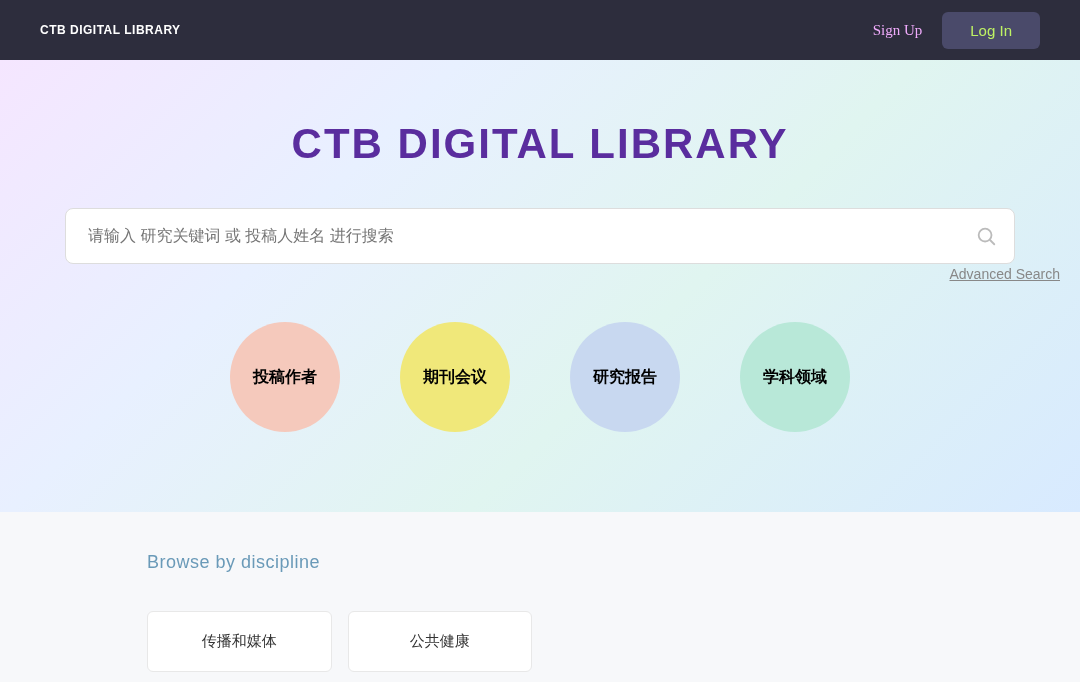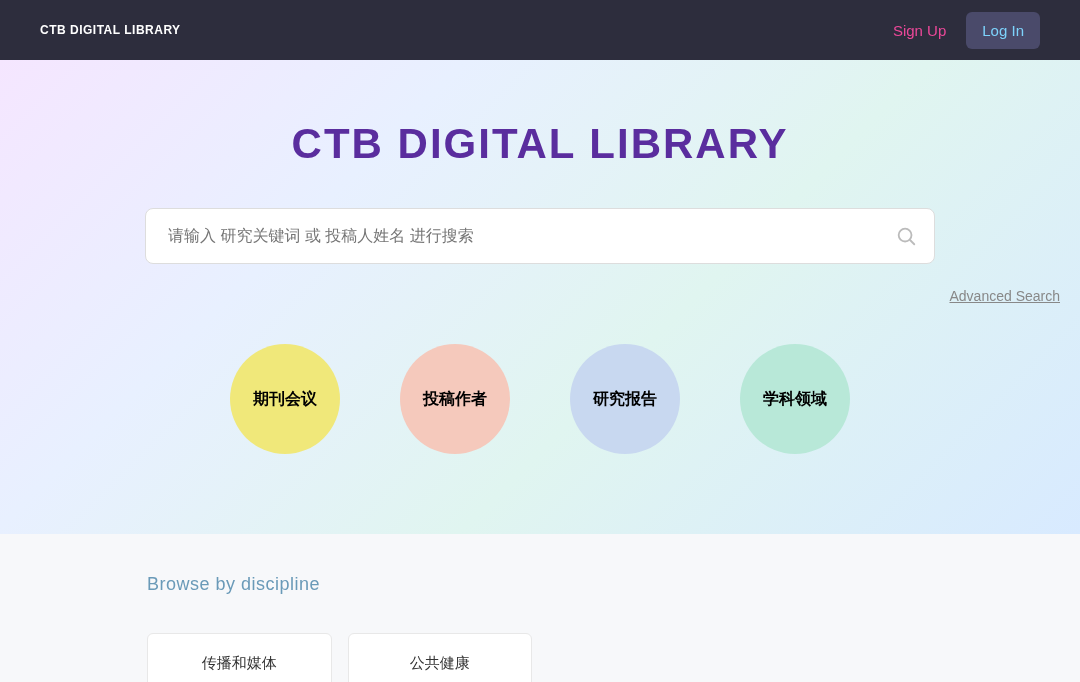--- a/index.html
+++ b/index.html
@@ -34,34 +34,34 @@
       letter-spacing: 0.5px;
     }
 
     .header-nav {
       display: flex;
       align-items: center;
       gap: 20px;
     }
 
     .sign-up-btn {
-      color: #ec4899;
+      color: #f0abfc;
       background: none;
       border: none;
       font-size: 15px;
       cursor: pointer;
-      font-family: Liberation Sans, sans-serif;
+      font-family: Liberation Serif, serif;
     }
 
     .login-btn {
       background: #4a4a6a;
-      color: #7dd3fc;
+      color: #bef264;
       border: none;
       border-radius: 6px;
-      padding: 10px 16px;
+      padding: 10px 28px;
       font-size: 15px;
       cursor: pointer;
       font-family: inherit;
       font-weight: 500;
     }
 
     
     .hero {
       background: linear-gradient(135deg, #f5e6ff 0%, #e8f0ff 30%, #e0f5f0 60%, #d8eaff 100%);
       padding: 60px 20px 80px;
@@ -73,21 +73,21 @@
     .hero-title {
       font-size: 42px;
       font-weight: 800;
       color: #5a2d9e;
       letter-spacing: 2px;
       margin-bottom: 40px;
       text-transform: uppercase;
     }
 
     .search-container {
-      width: 790px;
+      width: 950px;
       position: relative;
     }
 
     .search-input {
       width: 100%;
       border: 1.5px solid #ddd;
       border-radius: 8px;
       padding: 18px 52px 18px 22px;
       font-size: 16px;
       color: #999;
@@ -101,21 +101,21 @@
       right: 18px;
       top: 50%;
       transform: translateY(-50%);
       color: #bbb;
       display: flex;
       align-items: center;
     }
 
     .advanced-search-link {
       align-self: flex-end;
-      margin-top: 24px;
+      margin-top: 2px;
       color: #888;
       font-size: 14px;
       text-decoration: underline;
       cursor: pointer;
       width: 790px;
       text-align: right;
     }
 
     
     .bubbles {
@@ -207,25 +207,25 @@
       <svg width="22" height="22" viewBox="0 0 24 24" fill="none" stroke="#bbb" stroke-width="2" stroke-linecap="round" stroke-linejoin="round">
         <circle cx="11" cy="11" r="7"></circle>
         <line x1="21" y1="21" x2="16.65" y2="16.65"></line>
       </svg>
     </div>
   </div>
 
   <div class="advanced-search-link">Advanced Search</div>
 
   <div class="bubbles">
+    <div class="bubble bubble-pink">
+      <span>投稿作者</span>
+    </div>
     <div class="bubble bubble-yellow">
       <span>期刊会议</span>
-    </div>
-    <div class="bubble bubble-pink">
-      <span>投稿作者</span>
     </div>
     <div class="bubble bubble-blue">
       <span>研究报告</span>
     </div>
     <div class="bubble bubble-green">
       <span>学科领域</span>
     </div>
   </div>
 </section>
 

